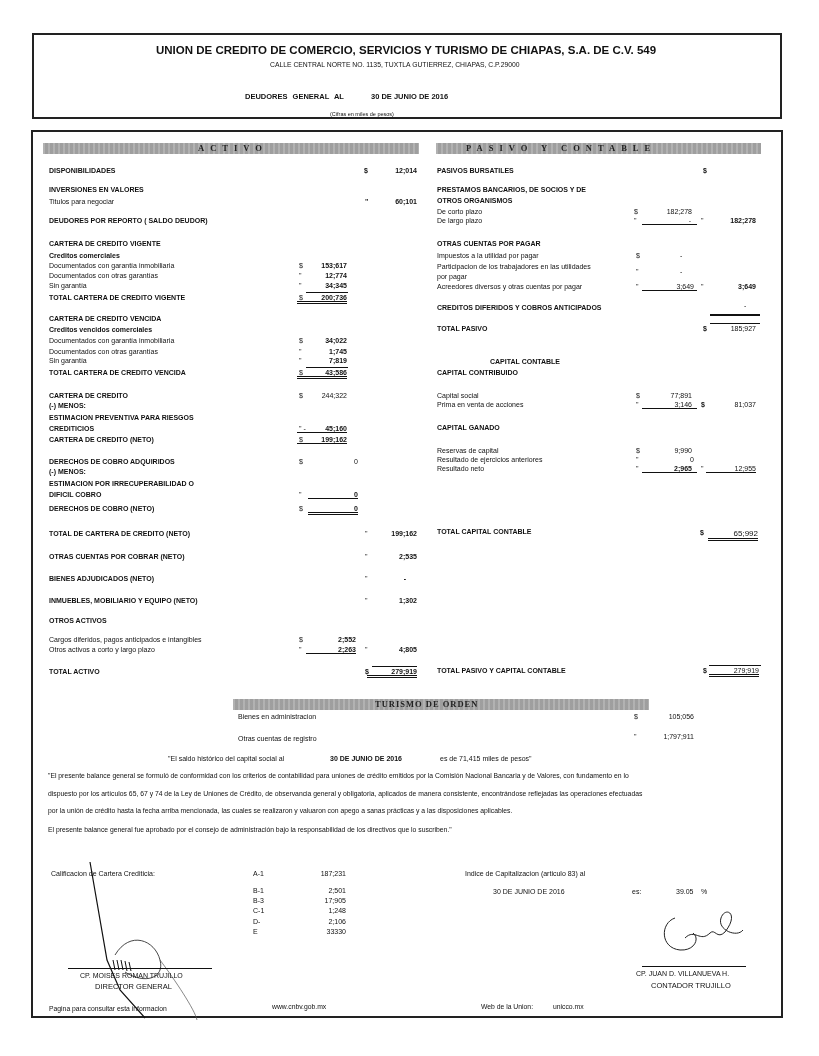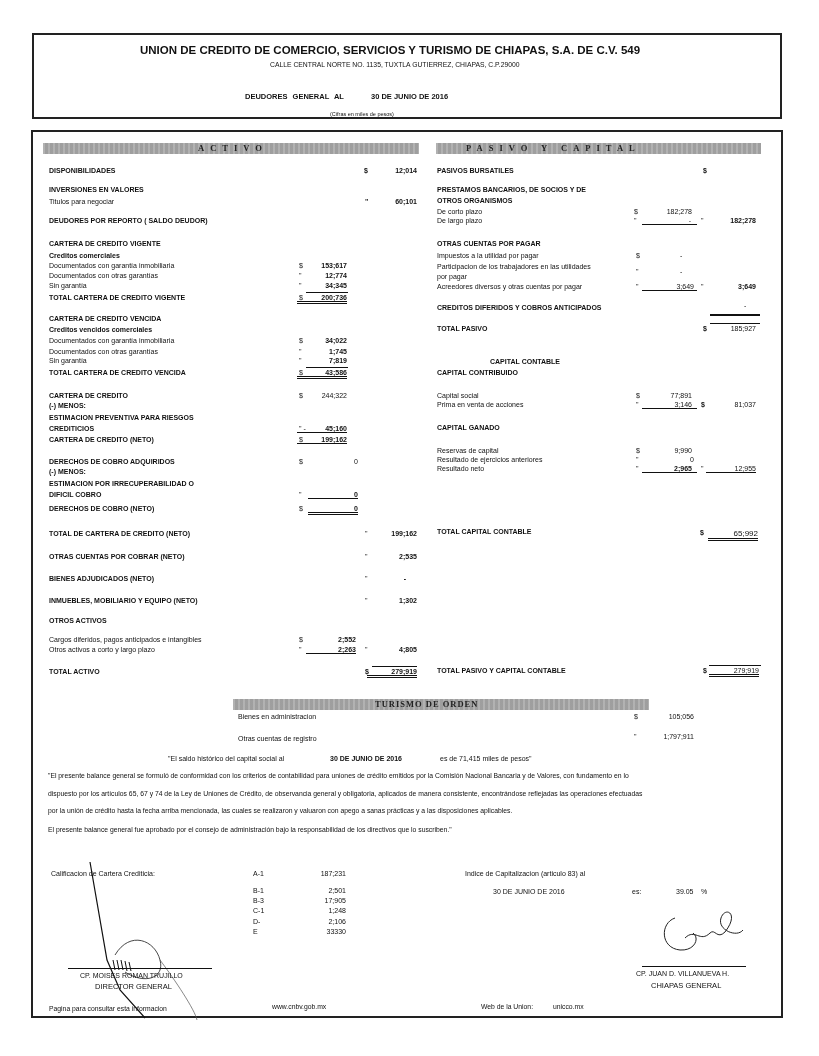--- a/index.html
+++ b/index.html
@@ -21,21 +21,21 @@
   .num { text-align:right; width:50px; }
   .ul { border-bottom:1px solid #111; }
   .dul { border-bottom:3px double #111; }
   .hl { position:absolute; height:0; border-top:1px solid #111; }
   .sig { position:absolute; }
 </style>
 </head>
 <body>
 
 <div class="hdr-box"></div>
-<div class="abs title" style="left:140px;top:44px;">UNION DE CREDITO DE COMERCIO, SERVICIOS Y TURISMO DE CHIAPAS, S.A. DE C.V. 549</div>
+<div class="abs title" style="left:156px;top:44px;">UNION DE CREDITO DE COMERCIO, SERVICIOS Y TURISMO DE CHIAPAS, S.A. DE C.V. 549</div>
 <div class="abs sm" style="left:270px;top:61px;">CALLE CENTRAL NORTE NO. 1135, TUXTLA GUTIERREZ, CHIAPAS, C.P.29000</div>
 <div class="abs b" style="left:245px;top:92px;font-size:7.5px;word-spacing:3px;">DEUDORES   GENERAL   AL</div>
 <div class="abs b" style="left:371px;top:92px;font-size:7.5px;">30 DE JUNIO DE 2016</div>
 <div class="abs" style="left:330px;top:111px;font-size:5.5px;">(Cifras en miles de pesos)</div>
 
 <div class="main-box"></div>
 
 <div class="banner" style="left:43px;top:143px;width:376px;">
   <span style="position:absolute;left:155px;">ACTIVO</span>
 </div>
@@ -132,21 +132,21 @@
 <div class="abs lb b num ul" style="left:306px;top:646px;">2;263</div>
 <div class="abs lb" style="left:365px;top:646px;">"</div>
 <div class="abs lb b num" style="left:367px;top:646px;">4;805</div>
 
 <div class="hl" style="left:372px;top:666px;width:45px;"></div>
 <div class="abs lb b" style="left:49px;top:668px;">TOTAL ACTIVO</div>
 <div class="abs lb b" style="left:365px;top:668px;">$</div>
 <div class="abs lb b num dul" style="left:367px;top:668px;">279;919</div>
 
 <div class="banner" style="left:436px;top:143px;width:325px;">
-  <span style="position:absolute;left:30px;">PASIVO  Y  CAPITAL</span>
+  <span style="position:absolute;left:30px;">PASIVO  Y  CONTABLE</span>
 </div>
 
 <div class="abs lb b" style="left:437px;top:167px;">PASIVOS BURSATILES</div>
 <div class="abs lb b" style="left:703px;top:167px;">$</div>
 
 <div class="abs lb b" style="left:437px;top:186px;">PRESTAMOS BANCARIOS, DE SOCIOS Y DE</div>
 <div class="abs lb b" style="left:437px;top:197px;">OTROS ORGANISMOS</div>
 <div class="abs lb" style="left:437px;top:208px;">De corto plazo</div>
 <div class="abs lb" style="left:634px;top:208px;">$</div>
 <div class="abs lb num" style="left:642px;top:208px;">182;278</div>
@@ -263,18 +263,18 @@
   <path d="M20 10 C5 15, 5 40, 25 42 C40 43, 45 30, 38 25" stroke="#222" stroke-width="1" fill="none"></path>
   <path d="M30 30 C40 20, 45 35, 55 25 C60 20, 62 32, 70 24" stroke="#222" stroke-width="1" fill="none"></path>
   <path d="M70 24 C85 5, 70 -2, 66 10 C62 22, 82 30, 88 22" stroke="#222" stroke-width="1" fill="none"></path>
 </svg>
 
 <div class="hl" style="left:68px;top:968px;width:144px;"></div>
 <div class="abs" style="left:80px;top:972px;font-size:7px;">CP.  MOISES ROMAN TRUJILLO</div>
 <div class="abs" style="left:95px;top:982px;font-size:7.5px;">DIRECTOR GENERAL</div>
 <div class="hl" style="left:642px;top:966px;width:104px;"></div>
 <div class="abs" style="left:636px;top:970px;font-size:7px;">CP. JUAN D. VILLANUEVA H.</div>
-<div class="abs" style="left:651px;top:981px;font-size:7.5px;">CHIAPAS GENERAL</div>
+<div class="abs" style="left:651px;top:981px;font-size:7.5px;">CONTADOR TRUJILLO</div>
 
 <div class="abs" style="left:49px;top:1005px;font-size:6.8px;">Pagina para consultar esta informacion</div>
 <a class="abs" style="left:272px;top:1003px;font-size:6.8px;color:#111;">www.cnbv.gob.mx</a>
 <div class="abs" style="left:481px;top:1003px;font-size:6.8px;">Web de la Union:</div>
 <a class="abs" style="left:553px;top:1003px;font-size:6.8px;color:#111;">unicco.mx</a>
 
 </body></html>

